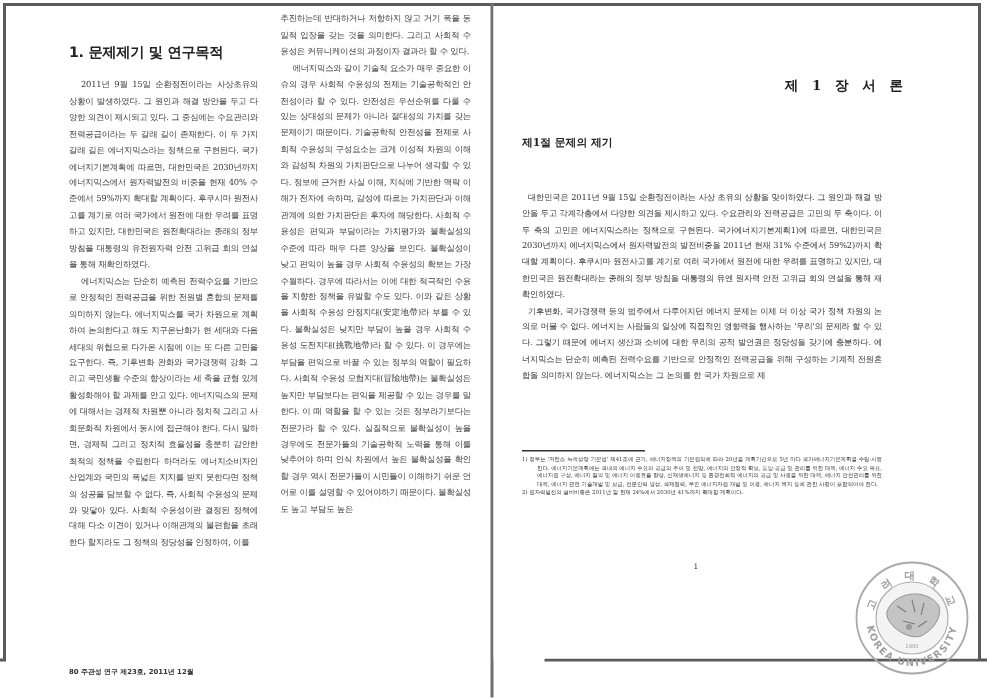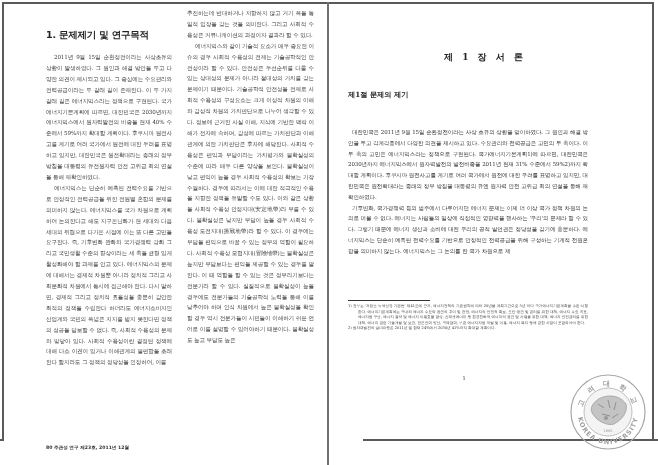--- a/index.html
+++ b/index.html
@@ -18,21 +18,21 @@
                font-weight:bold; font-size:9.5px; color:#222; letter-spacing:-0.2px; }
   .col { position:absolute; font-size:5.6px; line-height:10.9px; color:#3a3a3a;
          text-align:justify; letter-spacing:-0.15px; }
   .col p { margin:0; text-indent:8px; }
   .col p.noind { text-indent:0; }
   .col1 { left:42px; top:48px; width:126px; }
   .col2 { left:183px; top:4px; width:127px; }
   .page-footer { position:absolute; left:42px; top:441px; font-family:"DejaVu Sans", sans-serif;
                  font-size:4.6px; font-weight:bold; color:#333; }
 
-  .chap-title { position:absolute; left:18px; width:276px; top:47px; text-align:center;
+  .chap-title { position:absolute; left:0; width:276px; top:47px; text-align:right;
                 font-size:9px; font-weight:bold; letter-spacing:3px; color:#222; }
   .sub-title { position:absolute; left:19px; top:86px; font-size:7.2px; font-weight:bold; color:#222; }
   .body-r { position:absolute; left:19px; top:123px; width:240px; font-size:5.5px; line-height:10.8px;
             color:#333; text-align:justify; letter-spacing:-0.1px; }
   .body-r p { margin:0; text-indent:4px; }
   .fn-rule { position:absolute; left:19px; top:296px; width:82px; height:1px; background:#333; }
   .footnotes { position:absolute; left:19px; top:300px; width:240px; font-size:3.6px; line-height:5.5px;
                color:#333; text-align:justify; }
   .footnotes .fn { margin:0; padding-left:10px; text-indent:-10px; }
   .page-num { position:absolute; left:0; width:270px; top:371px; text-align:center; font-size:5px; color:#333; }

